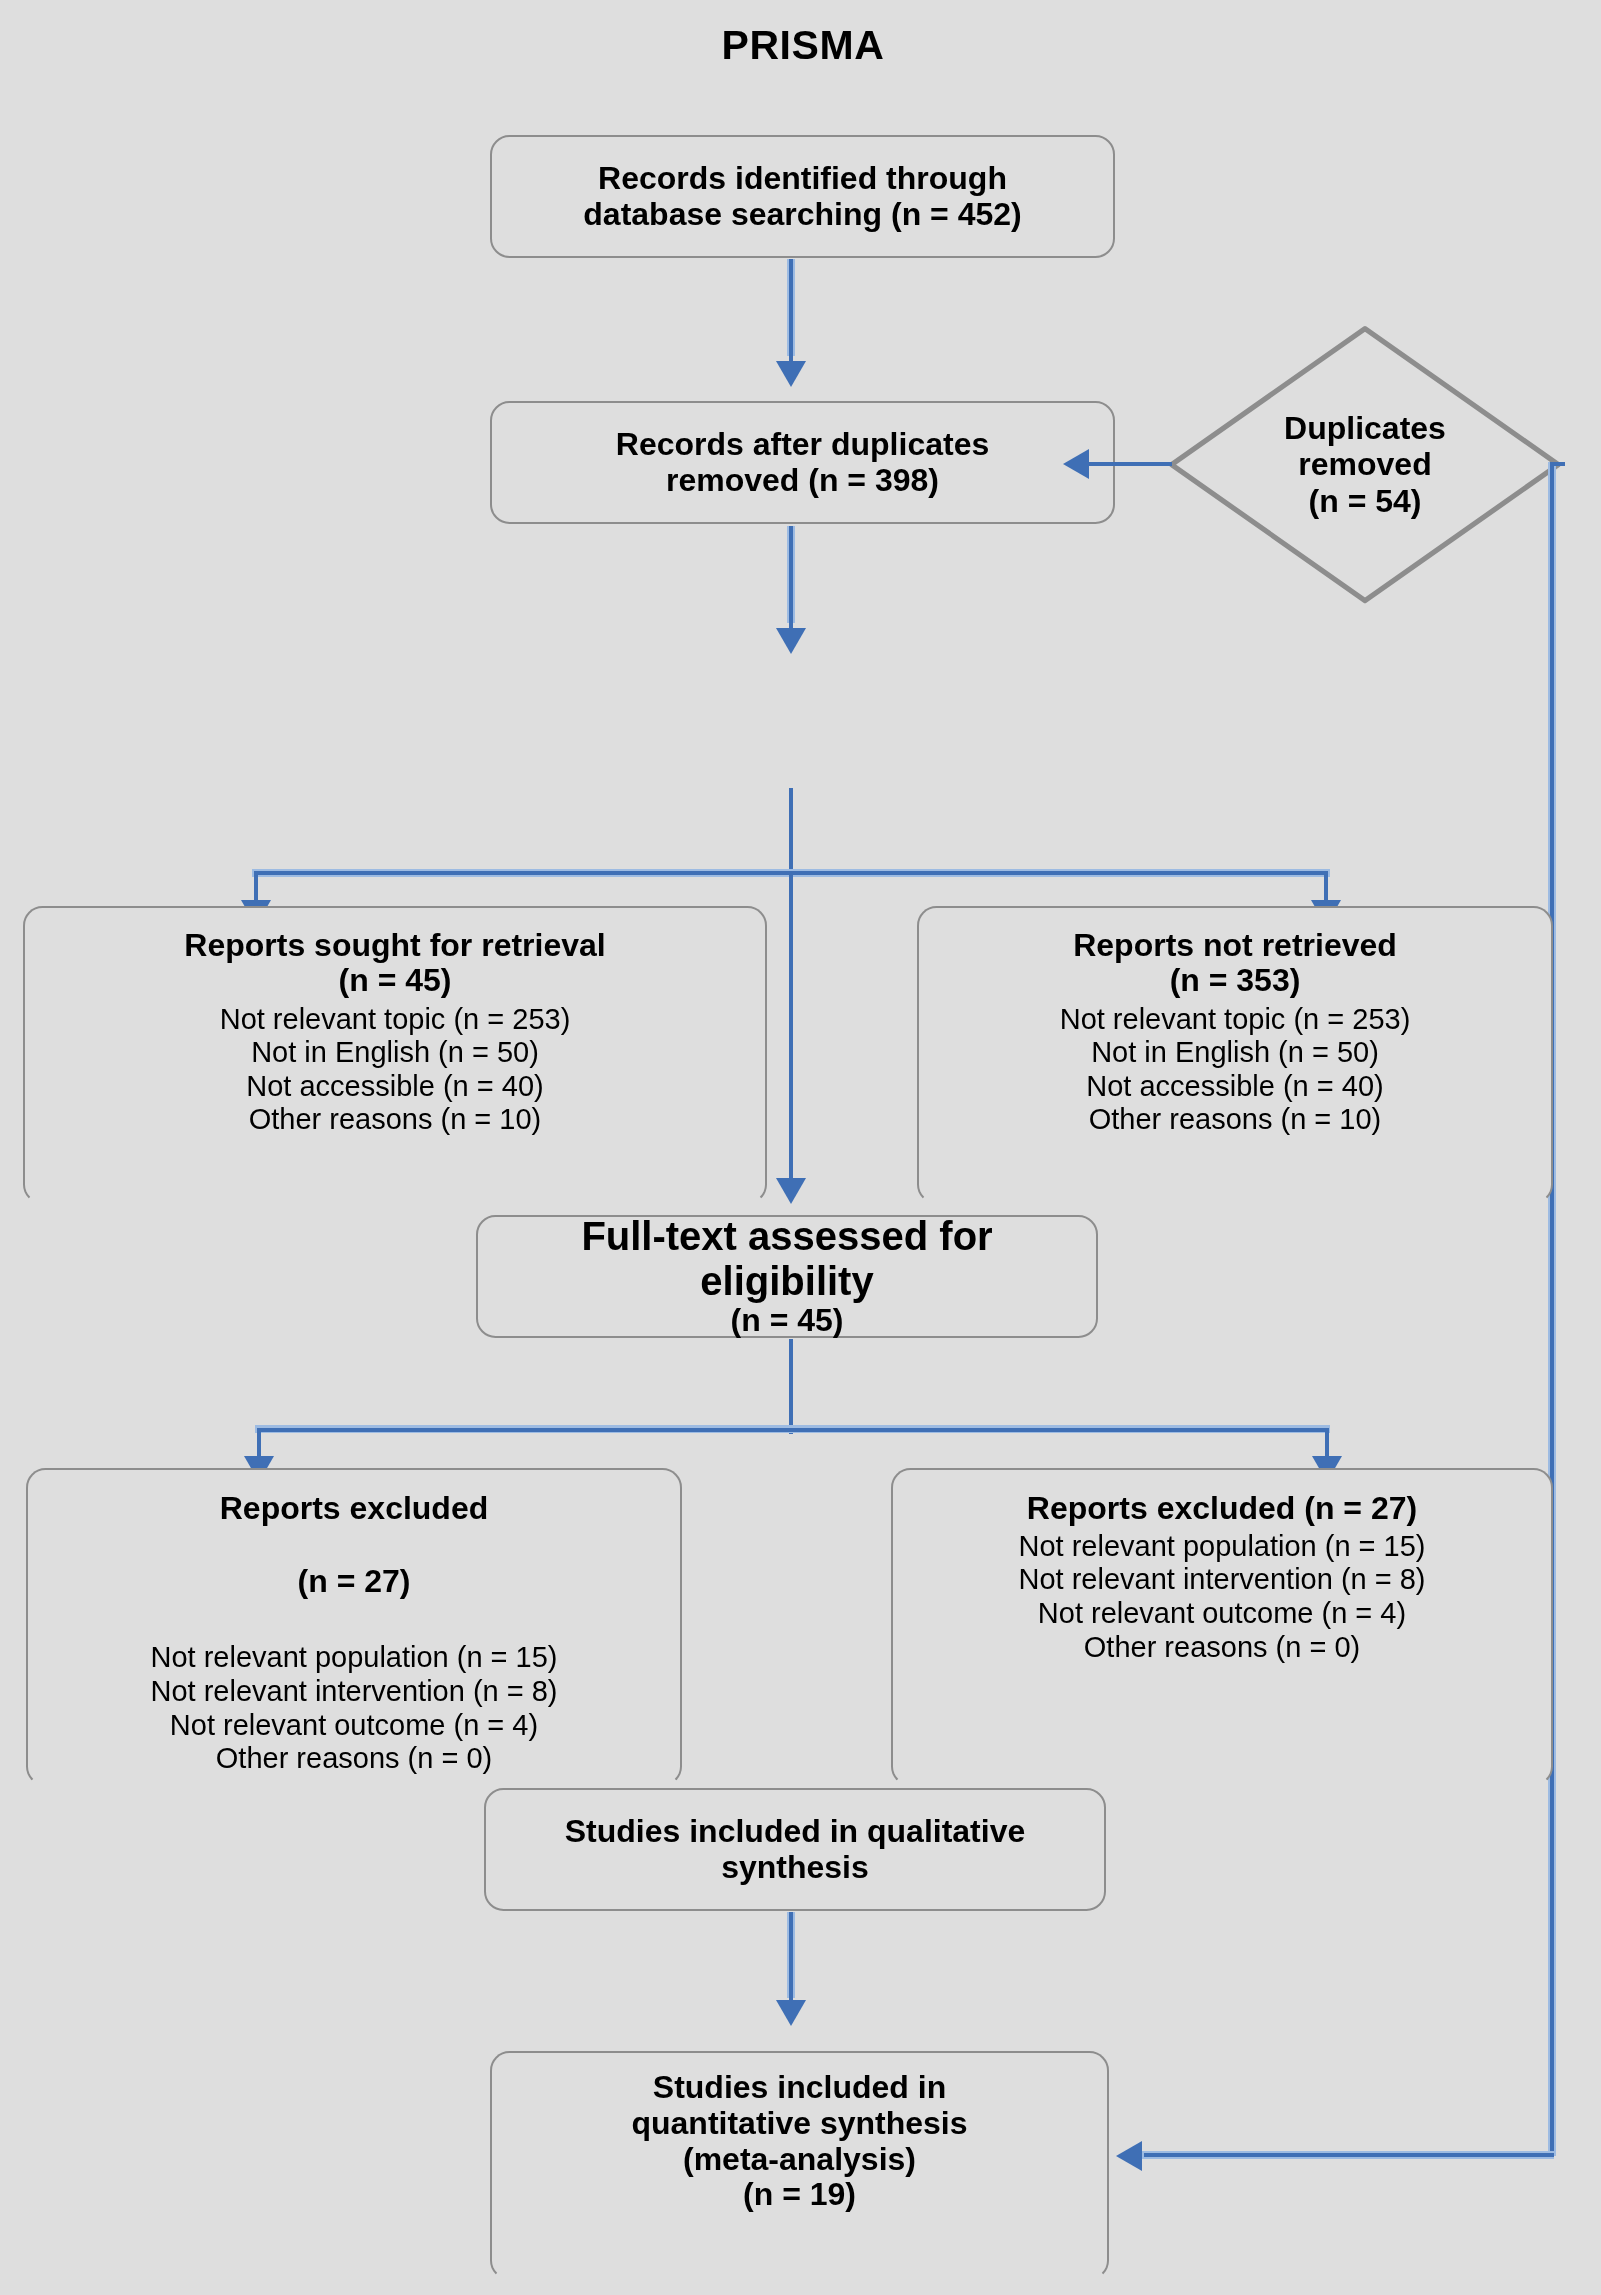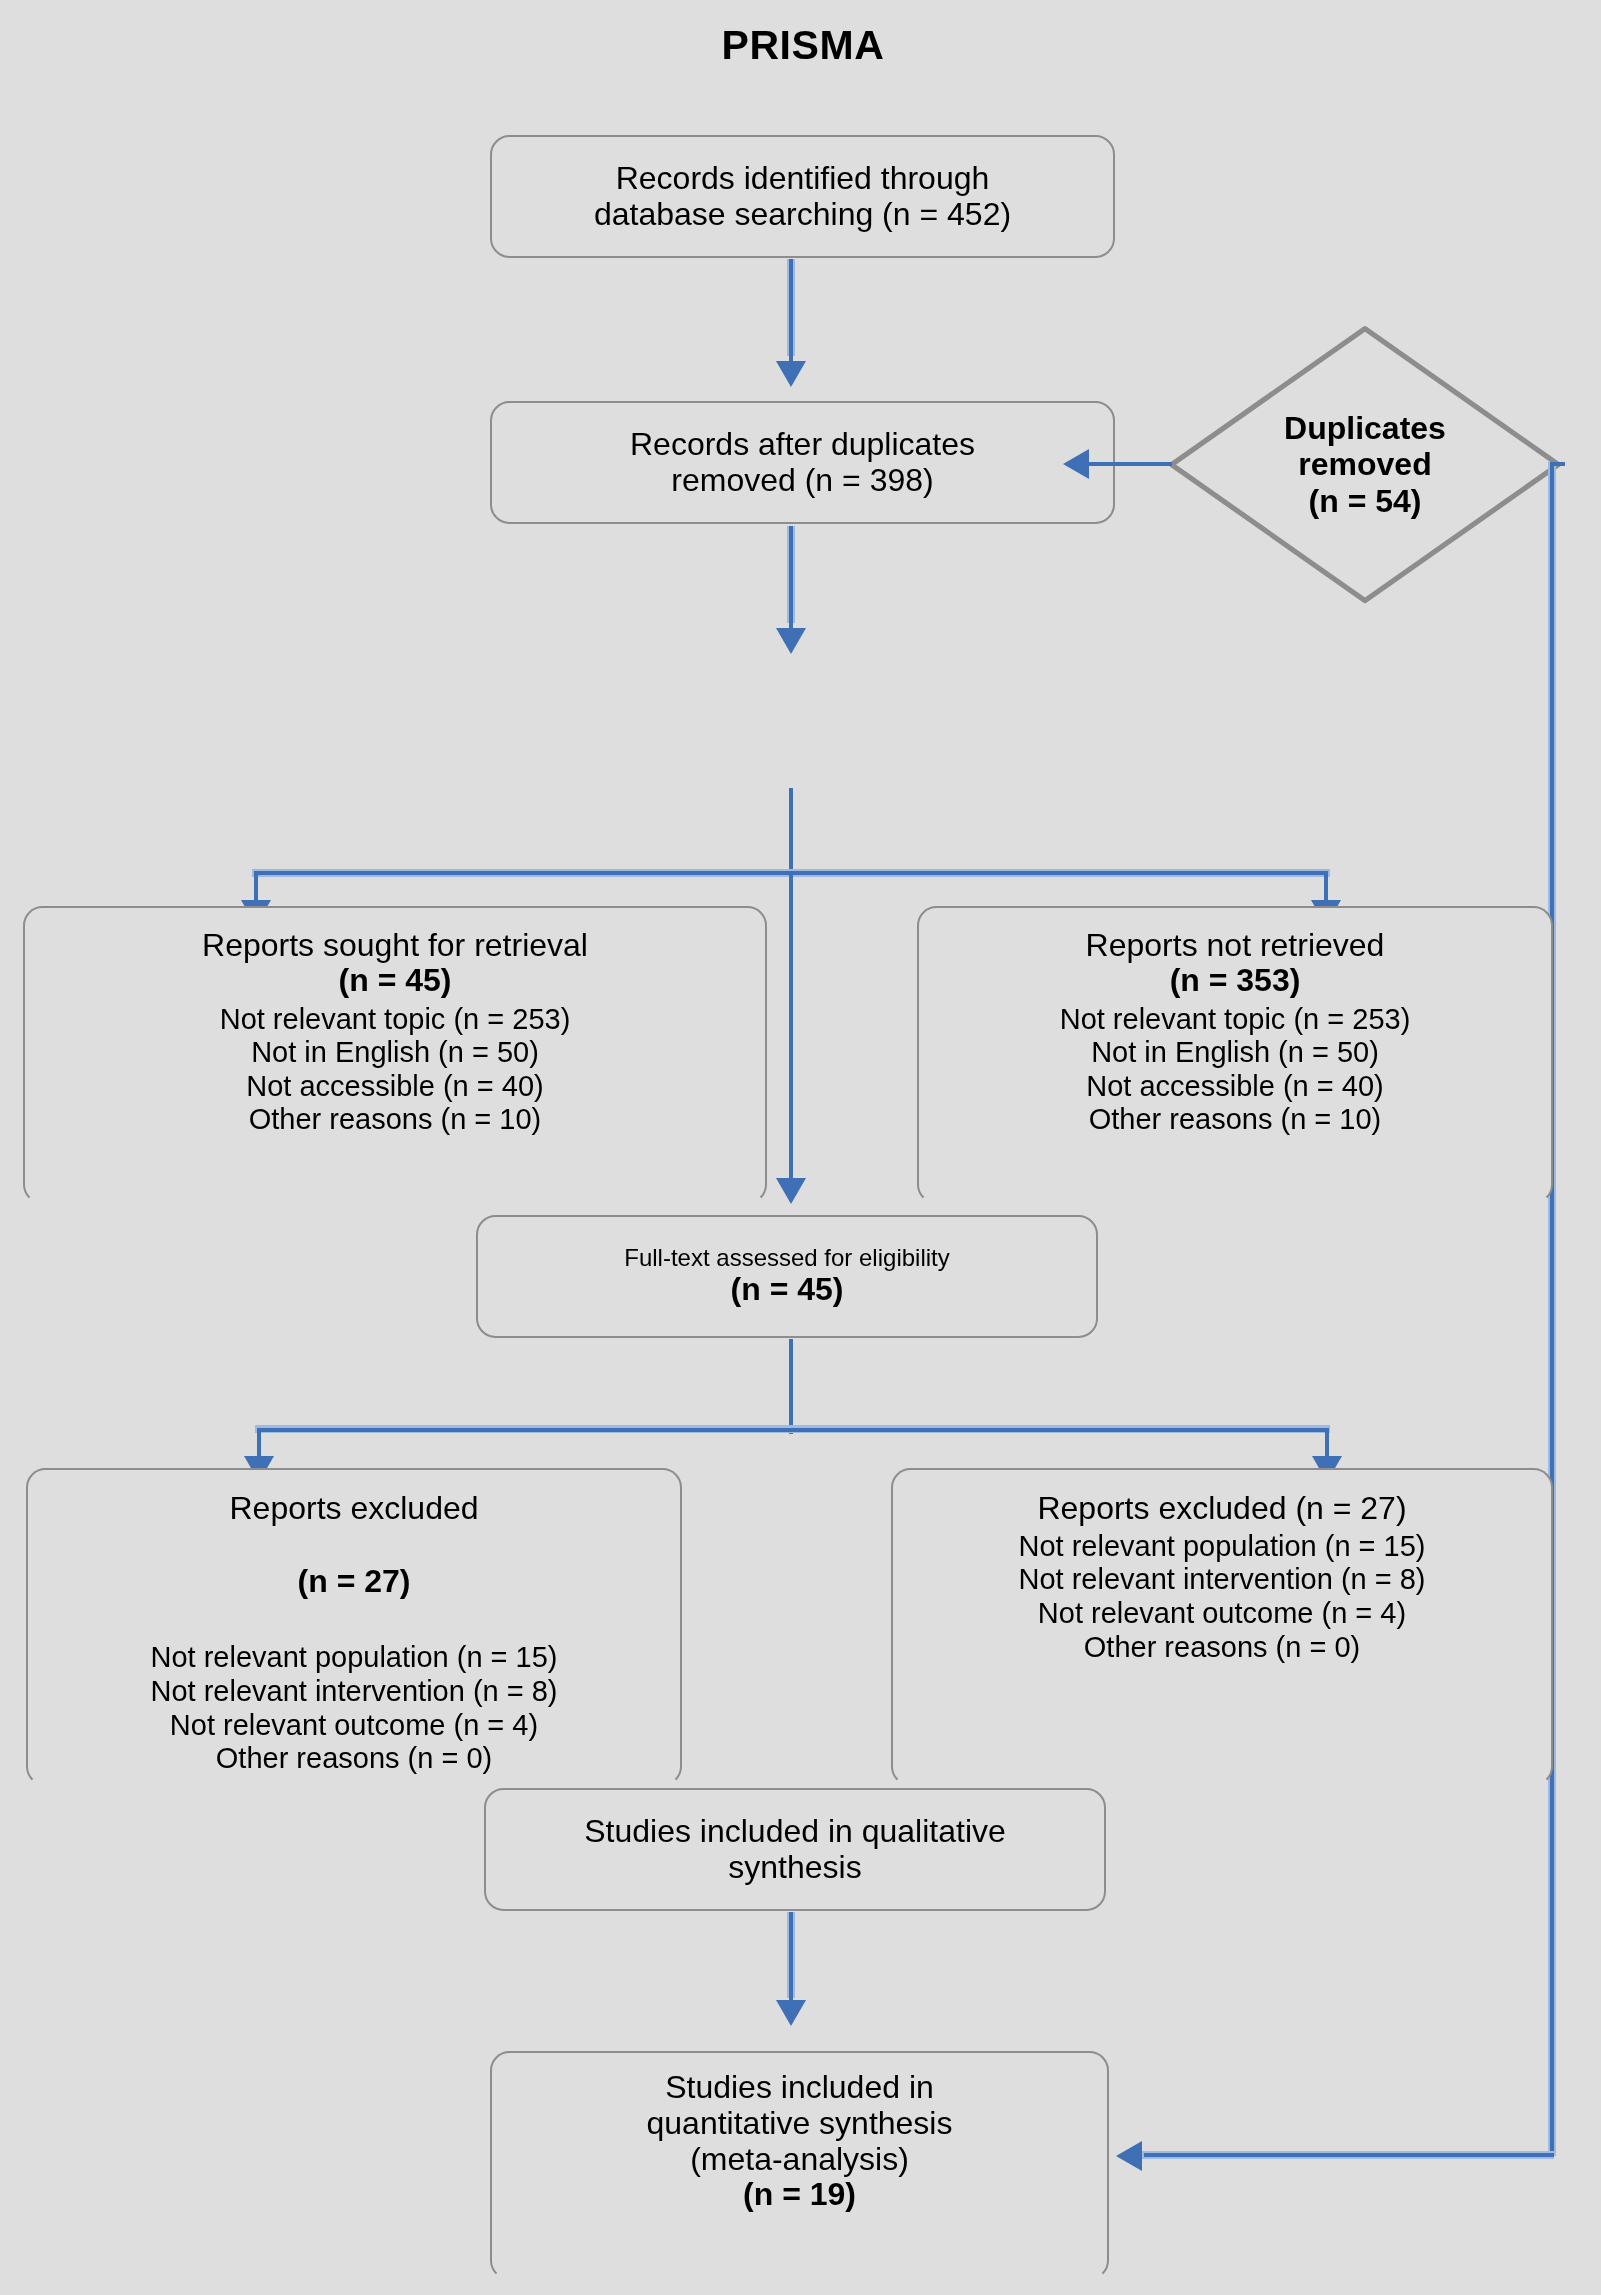--- a/index.html
+++ b/index.html
@@ -25,21 +25,21 @@
     border-radius:19.5px;
     display:flex;
     flex-direction:column;
     align-items:center;
     justify-content:center;
     text-align:center;
     padding:8px 15px;
   }
   .node.closed{ border-bottom-color:#8d8d8d; }
   .node .hd{
-    font-weight:normal;
+    font-weight:bold;
     line-height:1.12;
     white-space:pre-line;
   }
   .node .sub{
     font-weight:bold;
     line-height:1.12;
   }
   .node .reasons{
     font-weight:normal;
     line-height:1.16;
@@ -163,21 +163,21 @@
     <div class="sub" style="font-size:32px;">(n = 353)</div>
     <div class="reasons" style="font-size:29px; margin-top:3.4px;">
       <div>Not relevant topic (n = 253)</div>
       <div>Not in English (n = 50)</div>
       <div>Not accessible (n = 40)</div>
       <div>Other reasons (n = 10)</div>
     </div>
   </div>
 
   <div class="node closed" style="left:476px; top:1215px; width:622px; height:123px;">
-    <div class="hd" style="font-size:24px;">Full-text assessed for eligibility</div>
+    <div class="hd" style="font-size:40px;">Full-text assessed for eligibility</div>
     <div class="sub" style="font-size:32px;">(n = 45)</div>
   </div>
 
   <div class="ln v" style="left:789px; top:1339px; height:95px;"></div>
   <div class="halo h" style="left:255px; top:1425px; width:1075px;"></div>
   <div class="ln h" style="left:257px; top:1428px; width:1072px;"></div>
   <div class="ln v" style="left:257px; top:1428px; height:34px;"></div>
   <div class="ln v" style="left:1325px; top:1428px; height:34px;"></div>
   <div class="arw down" style="left:244px; top:1456px;"></div>
   <div class="arw down" style="left:1312px; top:1456px;"></div>

